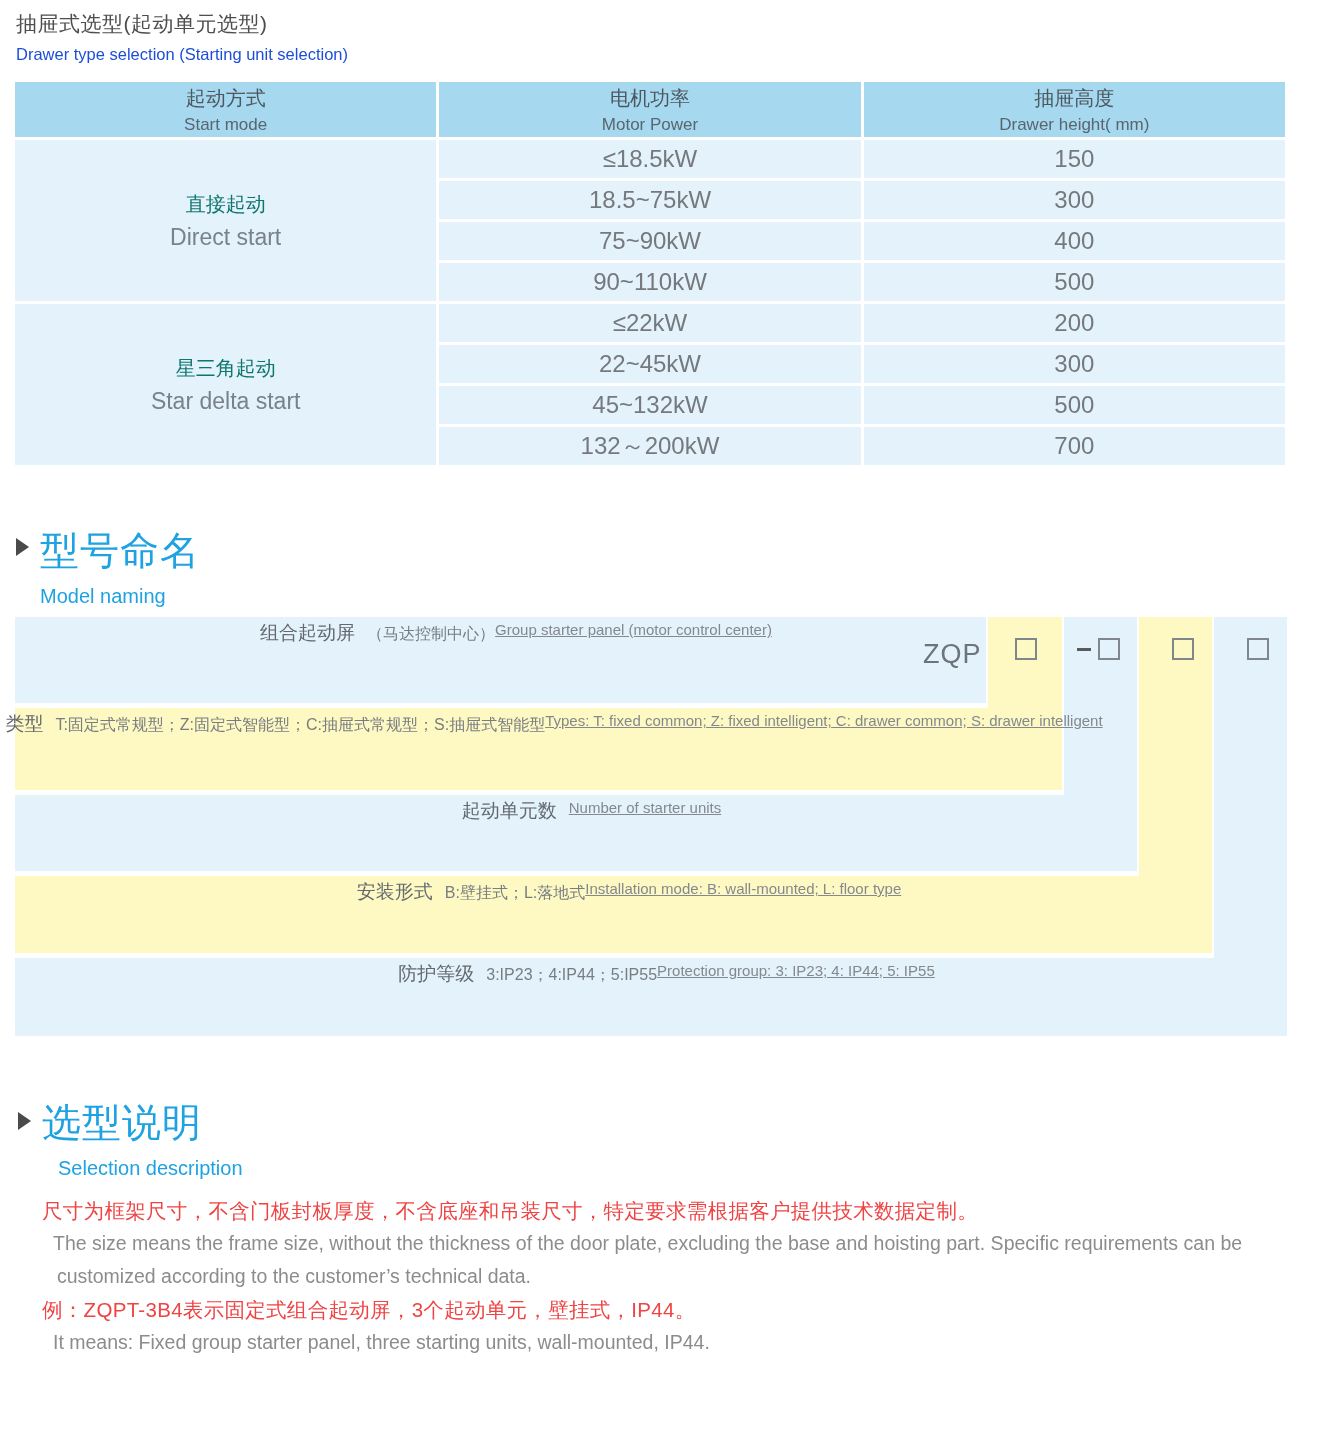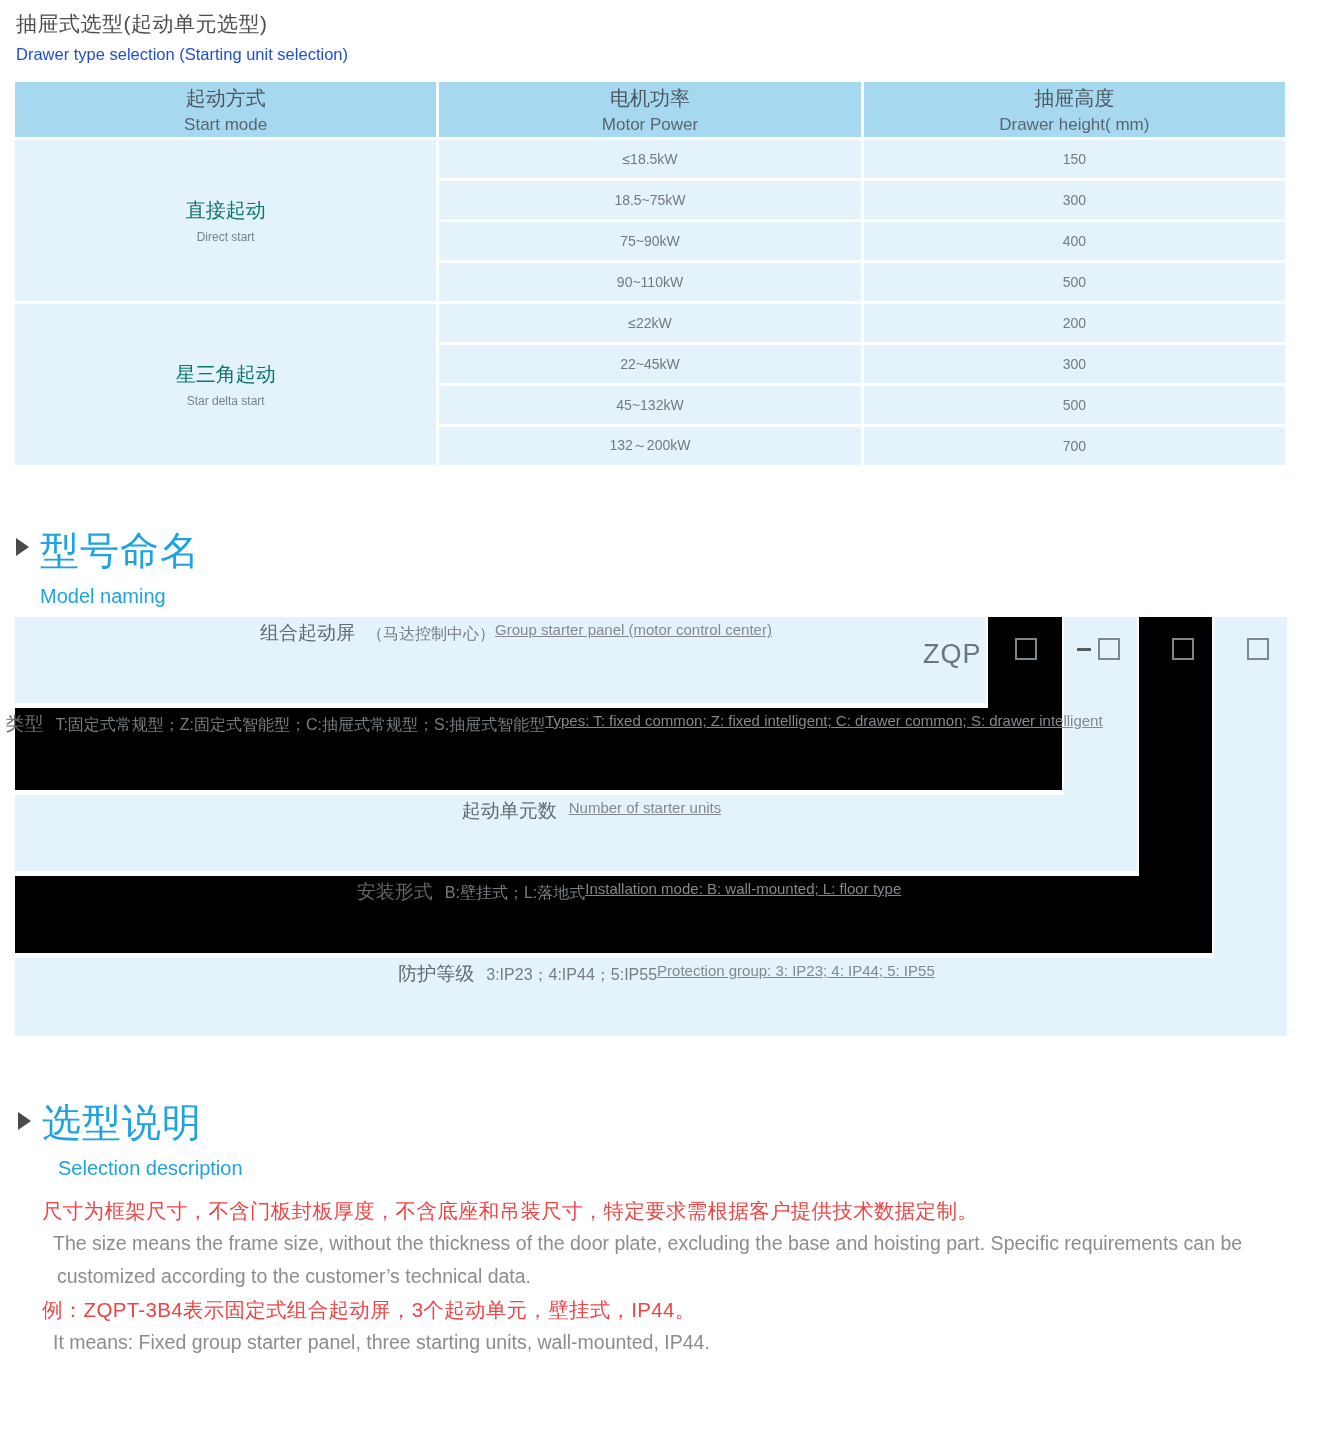--- a/index.html
+++ b/index.html
@@ -20,43 +20,43 @@
   table.sel {
     position:absolute; left:12px; top:79px; width:1276px;
     border-collapse:separate; border-spacing:3px; table-layout:fixed;
   }
   table.sel td { text-align:center; vertical-align:middle; }
   td.th { background:#a6d8f0; height:55px; }
   td.th .cn { font-size:20px; color:#4c5860; }
   td.th .en { font-size:17px; color:#5a666e; margin-top:3px; }
   td.mode { background:#e3f2fb; }
   td.mode .cn { font-size:20px; color:#0f766e; }
-  td.mode .en { font-size:12px; color:#79828b; margin-top:6px; }
-  td.val { background:#e3f2fb; height:38px; font-size:14px; color:#75797e; }
+  td.mode .en { font-size:23px; color:#79828b; margin-top:6px; }
+  td.val { background:#e3f2fb; height:38px; font-size:24px; color:#75797e; }
 
   
   .sec { position:absolute; }
   .sec .tri {
     position:absolute; left:0; width:0; height:0; display:block;
     border-top:9px solid transparent; border-bottom:9px solid transparent;
     border-left:13px solid #4a4a4a;
   }
   .sec .cn { font-size:39px; color:#1ea2e1; letter-spacing:1px; margin-left:24px; }
   .sec .en { font-size:20px; color:#1ea2e1; margin-left:24px; margin-top:7px; }
   .sec1 { left:16px; top:524px; }
   .sec1 .tri { top:14px; }
   .sec2 { left:18px; top:1096px; }
   .sec2 .tri { top:16px; }
   .sec2 .en { margin-left:40px; }
 
   
   .diagram { position:absolute; left:15px; top:617px; width:1272px; height:420px; }
   .band, .colm, .bx, .dash, .zqp { position:absolute; }
   .blue { background:#e3f2fb; }
-  .gray { background:#000000; }
+  .gray { background:#fef9c3; }
   .band { left:0; padding-left:31px; display:flex; flex-direction:row; justify-content:center; }
   .b1 { top:0;    width:971px;  height:86px; }
   .b2 { top:91px;  width:1047px; height:82px; }
   .b3 { top:178px; width:1122px; height:76px; }
   .b4 { top:259px; width:1197px; height:77px; }
   .b5 { top:341px; width:1272px; height:78px; }
   .c1 { left:973px;  top:0; width:74px; height:91px; }
   .c2 { left:1049px; top:0; width:73px; height:178px; }
   .c3 { left:1124px; top:0; width:73px; height:259px; }
   .c4 { left:1199px; top:0; width:73px; height:341px; }

